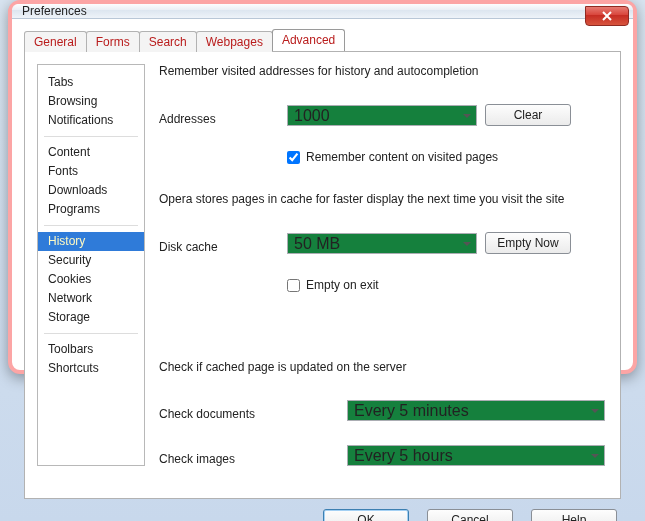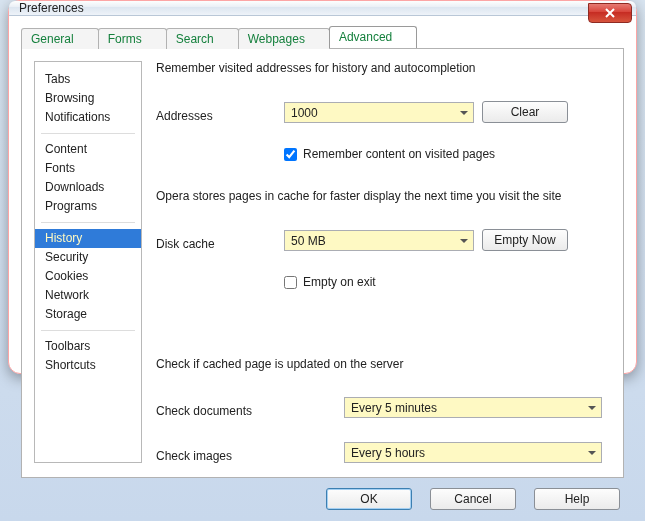--- a/index.html
+++ b/index.html
@@ -11,21 +11,21 @@
     width: 645px;
     height: 521px;
     overflow: hidden;
   }
   .window {
     position: absolute;
     left: 8px; top: 0px;
     width: 629px;
     height: 374px;
     background: #fff;
-    border: 1px solid #fca5a5;
+    border: 4px solid #fca5a5;
     border-radius: 12px;
     box-shadow: 0 4px 14px rgba(0,0,0,0.35);
     display: flex;
     flex-direction: column;
   }
   .titlebar {
     height: 28px;
     background: linear-gradient(#fdfefe, #e9eef5 45%, #dde6f0 46%, #eef3f9);
     border-bottom: 1px solid #b9c7d7;
     border-radius: 6px 6px 0 0;
@@ -62,42 +62,42 @@
   .tabstrip {
     display: flex;
     align-items: flex-end;
     height: 22px;
     position: relative;
     z-index: 2;
   }
   .tab {
     border: 1px solid #b2b2b2;
     border-bottom: none;
-    padding: 3px 24px 3px 9px;
+    padding: 3px 9px 3px 9px;
     background: #f4f4f4;
     margin-right: -1px;
     border-radius: 3px 3px 0 0;
-    color: #15803d;
+    color: #b91c1c;
     cursor: pointer;
     font-size: 12px;
     position: relative;
     top: 1px;
   }
   .tab.active {
     background: #fff;
     border-color: #9a9a9a;
     z-index: 3;
     top: 0;
     padding-bottom: 4px;
   }
   .tabpanel {
     border: 1px solid #b2b2b2;
     background: #fff;
     flex: 1;
-    padding: 12px 14px 14px 12px;
+    padding: 12px 14px 32px 12px;
     display: flex;
     gap: 14px;
     min-height: 0;
   }
   .sidebar {
     width: 108px;
     border: 1px solid #b8b8b8;
     background: #fff;
     display: flex;
     flex-direction: column;
@@ -132,27 +132,27 @@
   .row {
     display: flex;
     align-items: flex-end;
     gap: 8px;
   }
   .row .lbl { width: 120px; }
   .row2 .lbl2 { width: 180px; }
   .select {
     height: 21px;
     border: 1px solid #abadb3;
-    background: #fef9c3;
+    background: #15803d;
     display: flex;
     align-items: center;
     padding: 0 18px 0 6px;
     position: relative;
     cursor: pointer;
-    font-size: 12px;
+    font-size: 16px;
     color: #222;
   }
   .select::after {
     content: "";
     position: absolute;
     right: 5px; top: 50%;
     margin-top: -2px;
     border: 4px solid transparent;
     border-top-color: #555;
   }

